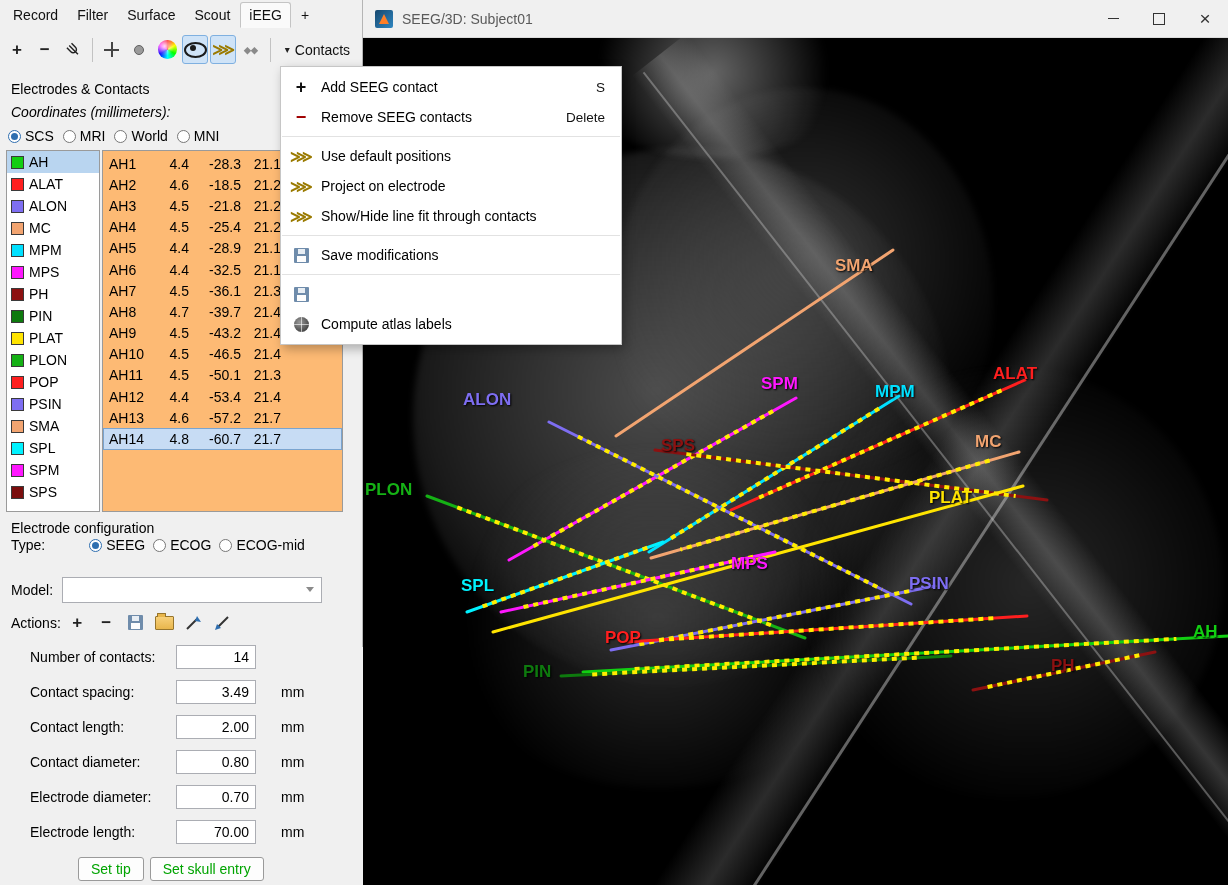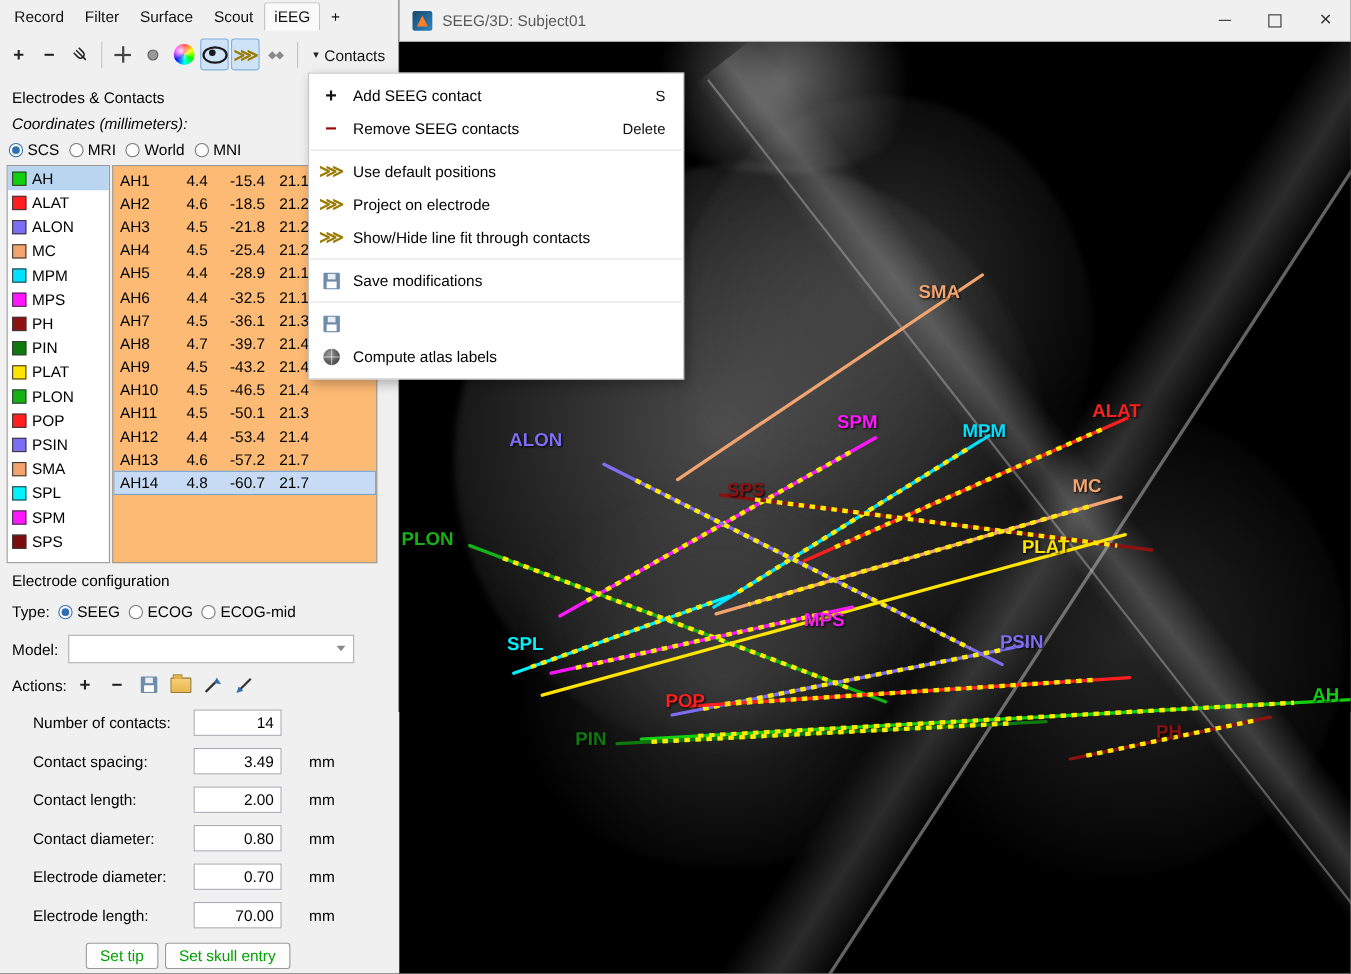--- a/index.html
+++ b/index.html
@@ -52,21 +52,21 @@
   .swatch{width:13px;height:13px;border:1px solid #3a3a3a;flex:0 0 13px;box-sizing:border-box;}
   .contacts-table{flex:1;background:#fdba74;border:1px solid #9a9a9a;overflow:hidden;padding-top:2px;}
   .crow{height:21.2px;display:flex;align-items:center;font-size:14px;box-sizing:border-box;}
   .crow.selected{background:#c7dcf4;outline:1px solid #7aa4cf;outline-offset:-1px;}
   .c0{width:44px;padding-left:6px;text-align:left;}
   .c1{width:36px;text-align:right;}
   .c2{width:52px;text-align:right;}
   .c3{width:40px;text-align:right;}
   
   .config-title{position:absolute;top:520px;left:11px;font-size:14px;}
-  .type-row{position:absolute;top:548px;left:11px;display:flex;gap:8px;align-items:center;font-size:14px;justify-content:space-between;}
+  .type-row{position:absolute;top:537px;left:11px;display:flex;gap:8px;align-items:center;font-size:14px;justify-content:space-between;}
   .model-row{position:absolute;top:577px;left:11px;display:flex;align-items:center;font-size:14px;}
   .combo{width:258px;height:24px;background:#fff;border:1px solid #abadb3;margin-left:9px;position:relative;}
   .combo-caret{position:absolute;right:7px;top:9px;width:0;height:0;
     border-left:4px solid transparent;border-right:4px solid transparent;border-top:5px solid #8a8a8a;}
   .actions-row{position:absolute;top:610px;left:11px;display:flex;align-items:center;gap:4px;font-size:14px;}
   .abtn{width:25px;height:25px;display:flex;align-items:center;justify-content:center;
     font-size:17px;font-weight:bold;color:#222;}
   .icon-save{width:15px;height:15px;background:#6f8cab;position:relative;border-radius:1px;display:inline-block;}
   .icon-save::before{content:"";position:absolute;top:1px;left:4px;width:7px;height:5px;background:#e8eef4;}
   .icon-save::after{content:"";position:absolute;bottom:1px;left:3px;width:9px;height:6px;background:#fdfdfd;}
@@ -264,21 +264,21 @@
         </div>
         <div class="erow">
           <span class="swatch" style="background: rgb(122, 13, 13);"></span>
           <span>SPS</span>
         </div>
       </div>
     <div class="contacts-table" id="contactsTable">
         <div class="crow">
           <span class="c0">AH1</span>
           <span class="c1">4.4</span>
-          <span class="c2">-15.4</span>
+          <span class="c2">-28.3</span>
           <span class="c3">21.1</span>
         </div>
         <div class="crow">
           <span class="c0">AH2</span>
           <span class="c1">4.6</span>
           <span class="c2">-18.5</span>
           <span class="c3">21.2</span>
         </div>
         <div class="crow">
           <span class="c0">AH3</span>
@@ -351,21 +351,21 @@
           <span class="c1">4.8</span>
           <span class="c2">-60.7</span>
           <span class="c3">21.7</span>
         </div>
       </div>
   </div>
 
   <div class="config-title">Electrode configuration</div>
   <div class="type-row">
     <span>Type:</span>
-    <span id="typeRadios" style="display:flex;gap:8px;">
+    <span id="typeRadios" style="display:flex;gap:8px;margin-left:36px;">
         <label class="radio checked">
           <span class="rb"></span>
           <span>SEEG</span>
         </label>
         <label class="radio">
           <span class="rb"></span>
           <span>ECOG</span>
         </label>
         <label class="radio">
           <span class="rb"></span>

